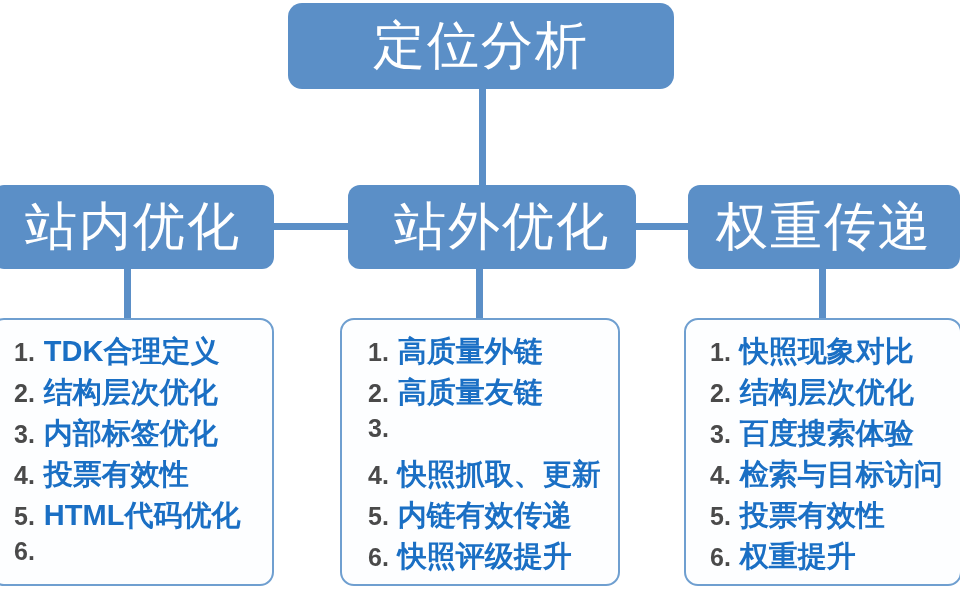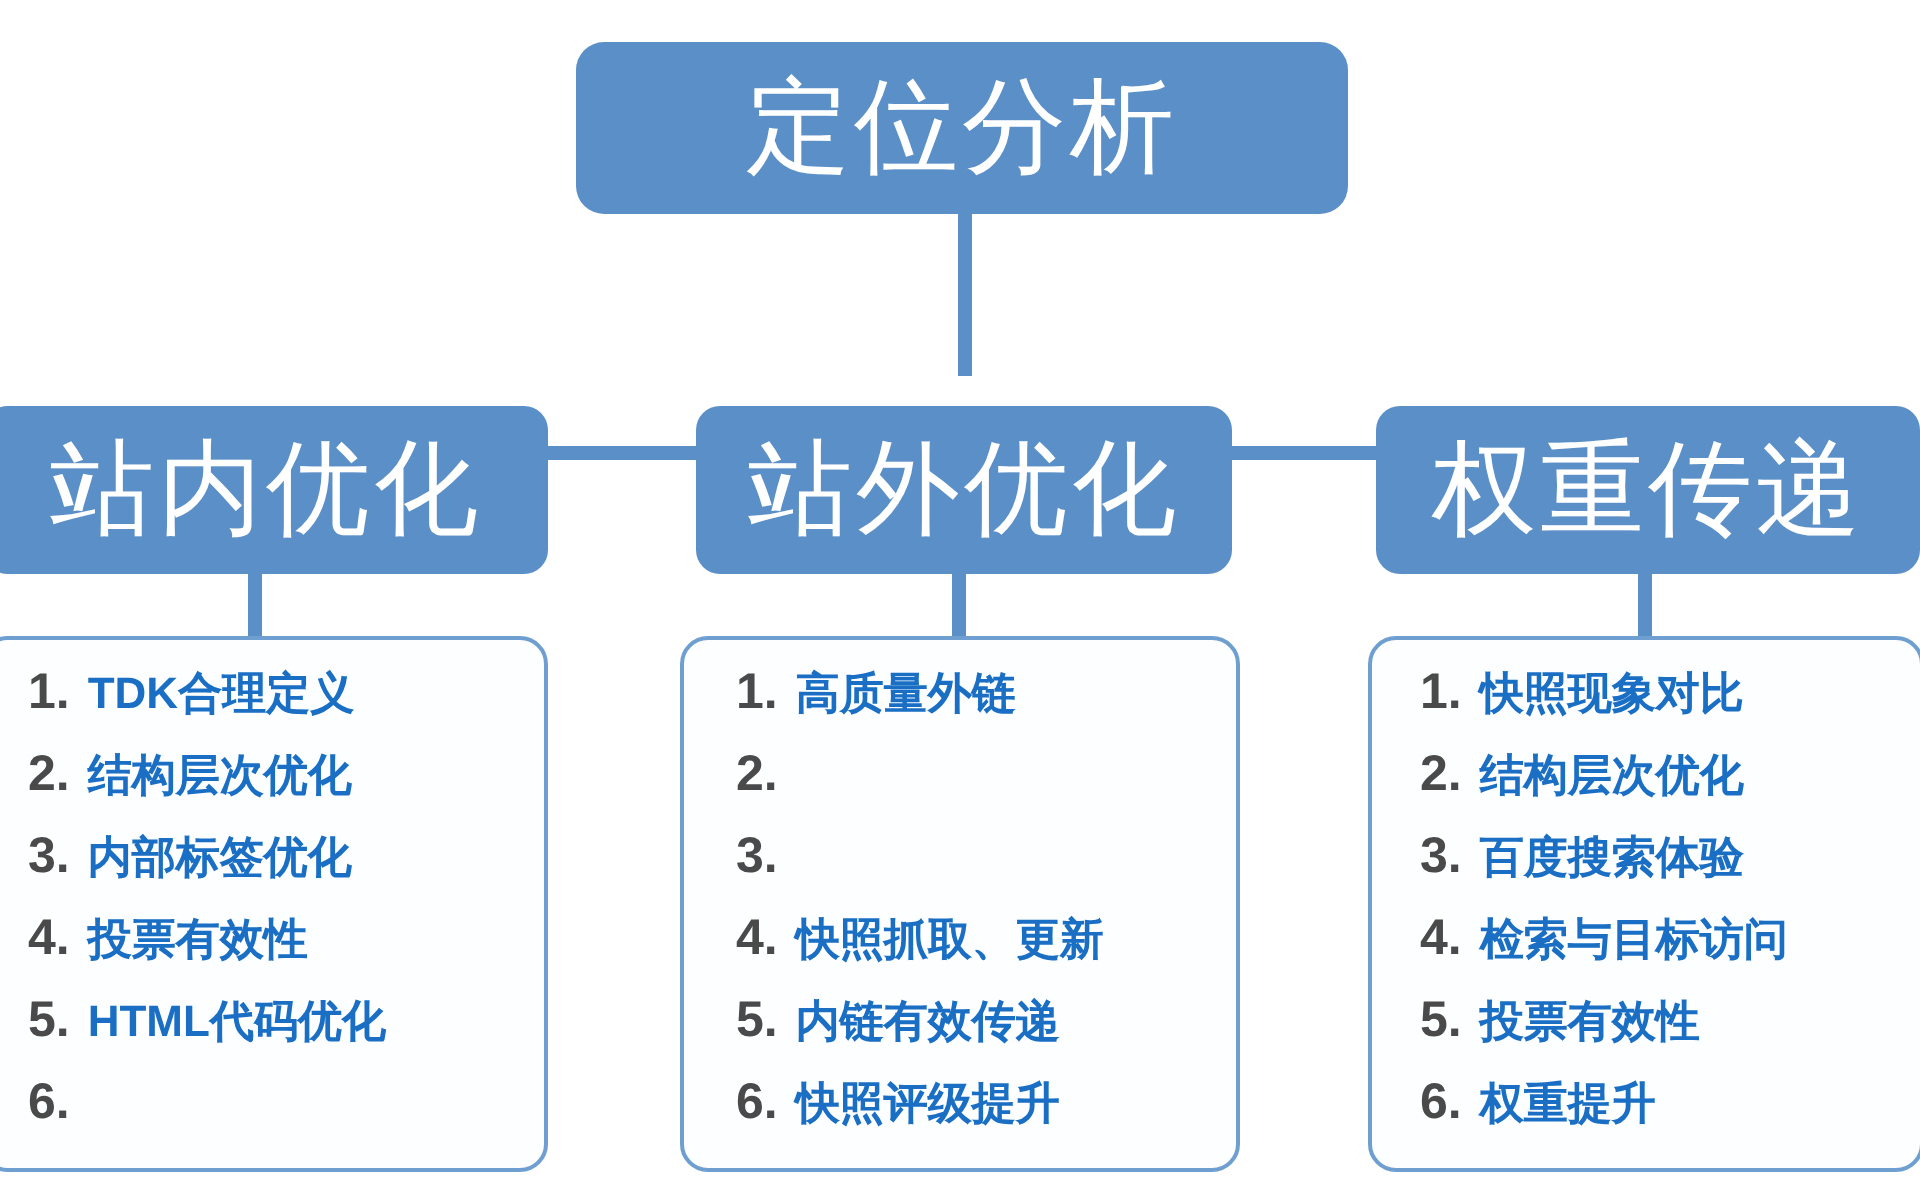--- a/index.html
+++ b/index.html
@@ -30,38 +30,37 @@
     position: absolute;
     background: #5b8fc7;
     border-radius: 12px;
     color: #ffffff;
     display: flex;
     align-items: center;
     justify-content: center;
     letter-spacing: 2px;
     font-weight: 400;
     white-space: nowrap;
-    margin-top: 18px;
   }
   .node-root {
     left: 288px;
     top: 3px;
     width: 386px;
     height: 86px;
     font-size: 52px;
     border-radius: 14px;
   }
   .node-branch {
     top: 185px;
     height: 84px;
     font-size: 52px;
     border-radius: 12px;
   }
   .node-left   { left: -8px;  width: 282px; }
-  .node-mid    { left: 348px; width: 268px; }
+  .node-mid    { left: 348px; width: 268px; padding-left: 20px; }
   .node-right  { left: 688px; width: 272px; border-radius: 12px; text-align: right; }
 
   
   .listbox {
     position: absolute;
     top: 318px;
     height: 268px;
     border: 2px solid #6f9fd0;
     border-radius: 14px;
     background: #fdfeff;
@@ -84,21 +83,21 @@
 
   .num {
     color: #4a4a4a;
     font-size: 25px;
     font-weight: bold;
     margin-right: 9px;
     font-family: "Liberation Sans", "DejaVu Sans", sans-serif;
   }
   .txt {
     color: #1a6fc4;
-    font-size: 22px;
+    font-size: 29px;
     font-weight: bold;
     letter-spacing: 0px;
   }
 </style>
 </head>
 <body>
 
 <div id="stage">
 
   <div class="line" style="left:479px; top:88px; width:7px; height:100px;"></div>
@@ -149,20 +148,21 @@
     </div>
   </div>
 
   <div class="listbox box-mid">
     <div class="item">
       <span class="num">1.</span>
       <span class="txt">高质量外链</span>
     </div>
     <div class="item">
       <span class="num">2.</span>
+      <span class="txt">高质量友链</span>
     </div>
     <div class="item">
       <span class="num">3.</span>
     </div>
     <div class="item">
       <span class="num">4.</span>
       <span class="txt">快照抓取、更新</span>
     </div>
     <div class="item">
       <span class="num">5.</span>

